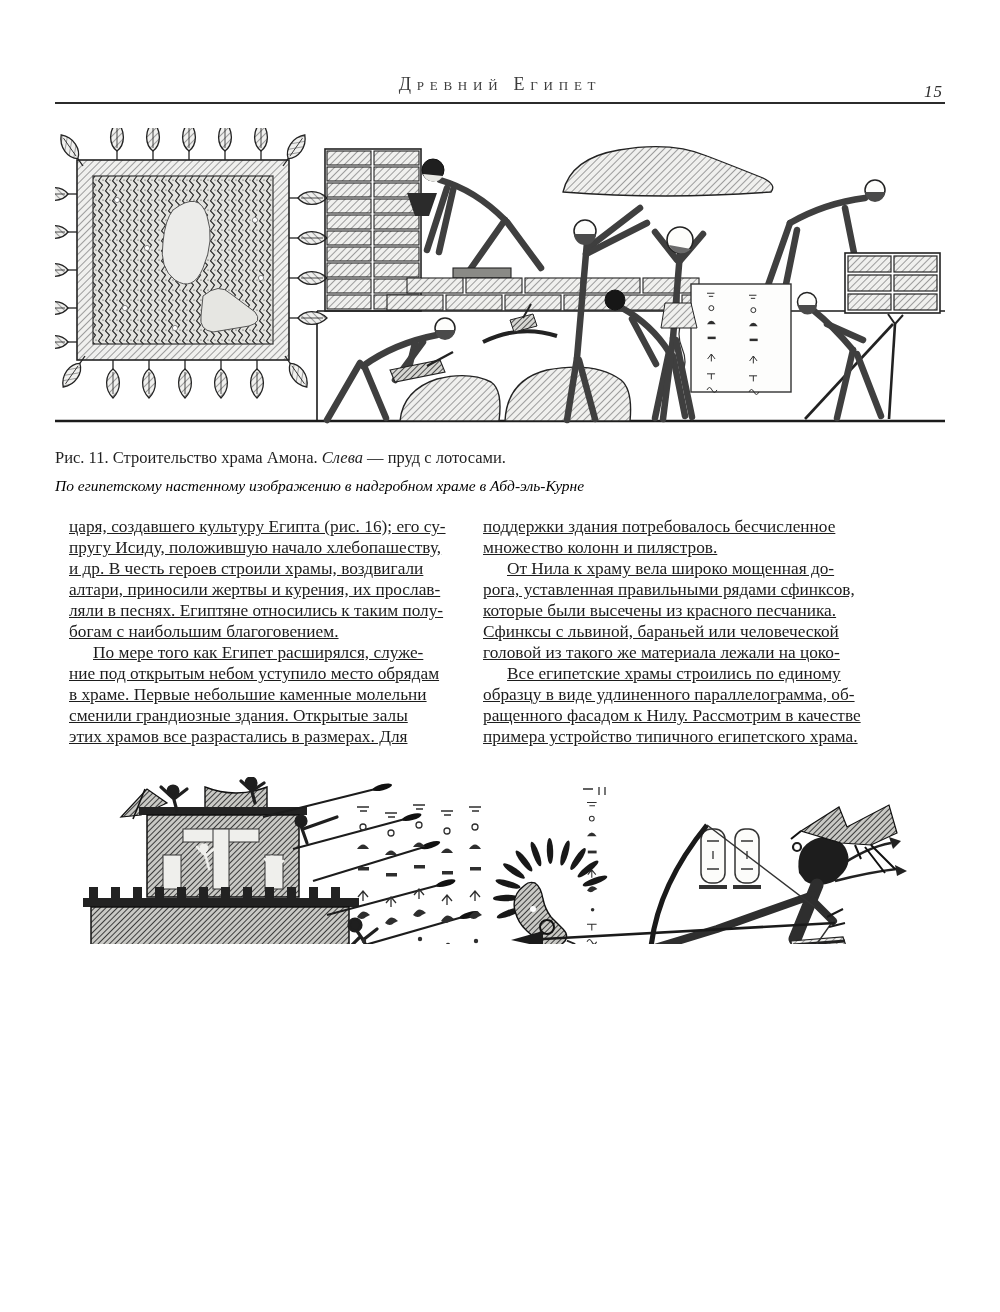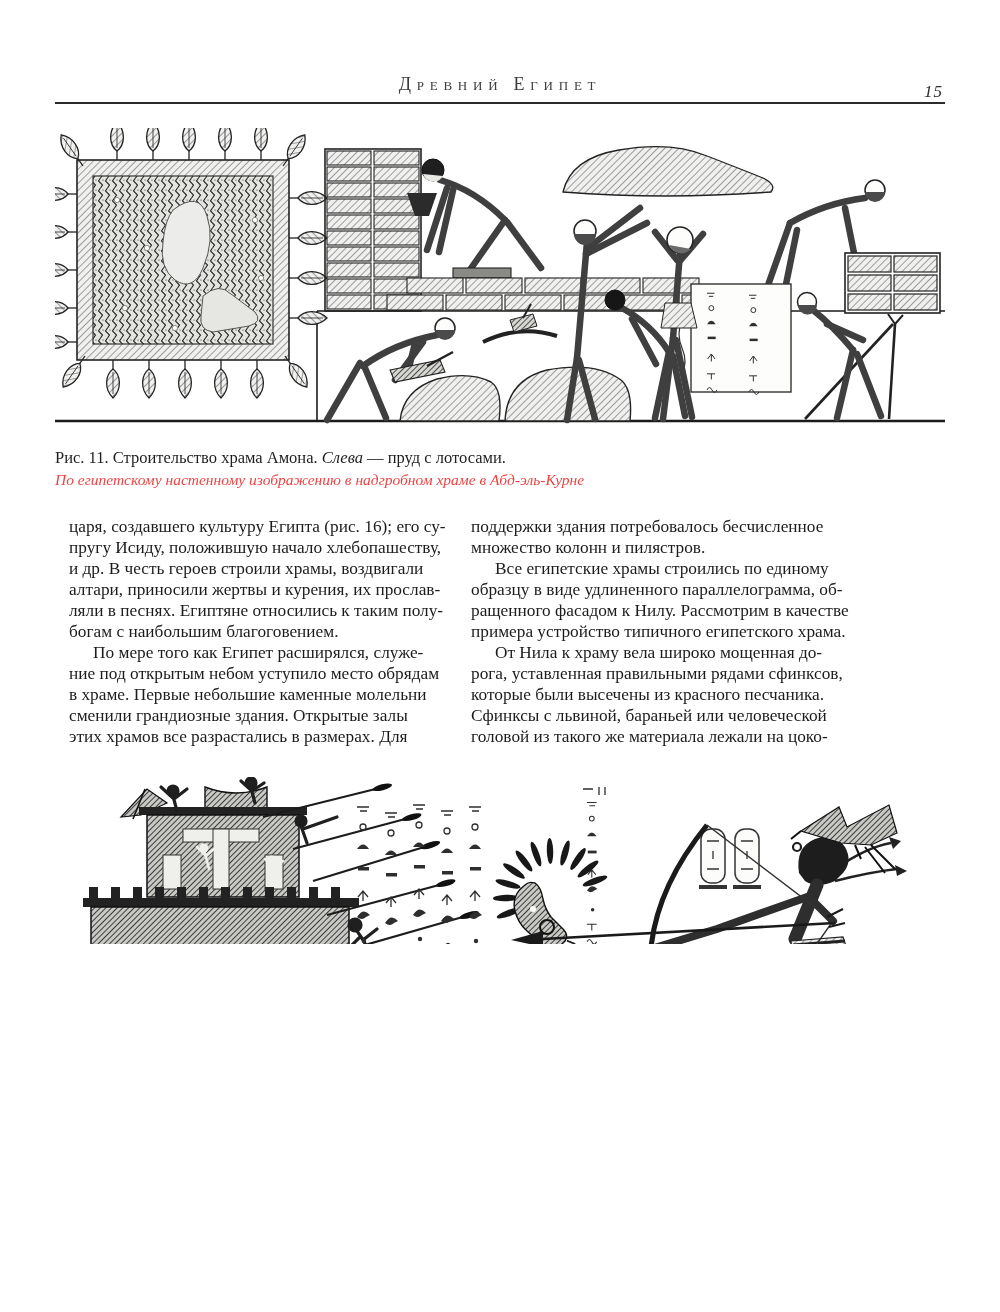--- a/index.html
+++ b/index.html
@@ -17,23 +17,23 @@
   }
   .runhead .pageno{
     position:absolute;right:2px;top:8px;font-style:italic;font-size:17px;color:#2e2e2e;letter-spacing:1px;
   }
   
   figure{margin:0;text-align:left;}
   .fig1{margin-top:24px;}
   .fig2{margin-top:30px;}
   figcaption{margin-top:10px;}
   .cap-main{font-size:16.5px;color:#1e1e1e;line-height:21px;}
-  .cap-src{font-size:15.5px;font-style:italic;color:#ef4444;line-height:20px;margin-top:2px;}
+  .cap-src{font-size:15.5px;font-style:italic;color:#000000;line-height:20px;margin-top:8px;}
   
-  .cols{display:flex;margin:26px 12px 0 14px;gap:4px;}
+  .cols{display:flex;margin:20px 12px 0 14px;gap:16px;text-decoration:underline;}
   .col-left{width:398px;flex:none;}
   .col-right{flex:1;}
   .cols p{
     margin:0;font-size:17.3px;line-height:21px;color:#1c1c1c;
     white-space:pre-line;text-align:left;
   }
   .cols p.ind{text-indent:24px;}
   
   .wk{stroke:#3f3f3f;stroke-width:6.5;fill:none;stroke-linecap:round;stroke-linejoin:round;}
   .df{stroke:#1f1f1f;stroke-width:3.2;fill:none;stroke-linecap:round;stroke-linejoin:round;}
@@ -284,29 +284,29 @@
 богам с наибольшим благоговением.</p>
       <p class="ind">По мере того как Египет расширялся, служе-
 ние под открытым небом уступило место обрядам
 в храме. Первые небольшие каменные молельни
 сменили грандиозные здания. Открытые залы
 этих храмов все разрастались в размерах. Для</p>
     </div>
     <div class="col-right">
       <p>поддержки здания потребовалось бесчисленное
 множество колонн и пилястров.</p>
-      <p class="ind">Все египетские храмы строились по единому
-образцу в виде удлиненного параллелограмма, об-
-ращенного фасадом к Нилу. Рассмотрим в качестве
-примера устройство типичного египетского храма.</p>
       <p class="ind">От Нила к храму вела широко мощенная до-
 рога, уставленная правильными рядами сфинксов,
 которые были высечены из красного песчаника.
 Сфинксы с львиной, бараньей или человеческой
 головой из такого же материала лежали на цоко-</p>
+      <p class="ind">Все египетские храмы строились по единому
+образцу в виде удлиненного параллелограмма, об-
+ращенного фасадом к Нилу. Рассмотрим в качестве
+примера устройство типичного египетского храма.</p>
     </div>
   </div>
 
   <figure class="fig2">
     <svg viewBox="0 0 890 395" width="890" height="395" xmlns="http://www.w3.org/2000/svg">
       <defs>
         <pattern id="f2-ht" patternUnits="userSpaceOnUse" width="5" height="5" patternTransform="rotate(45)">
           <rect width="5" height="5" fill="#f0f0ee"></rect>
             <line x1="0" y1="0" x2="0" y2="5" stroke="#787878" stroke-width="1.4"></line>
         </pattern>

